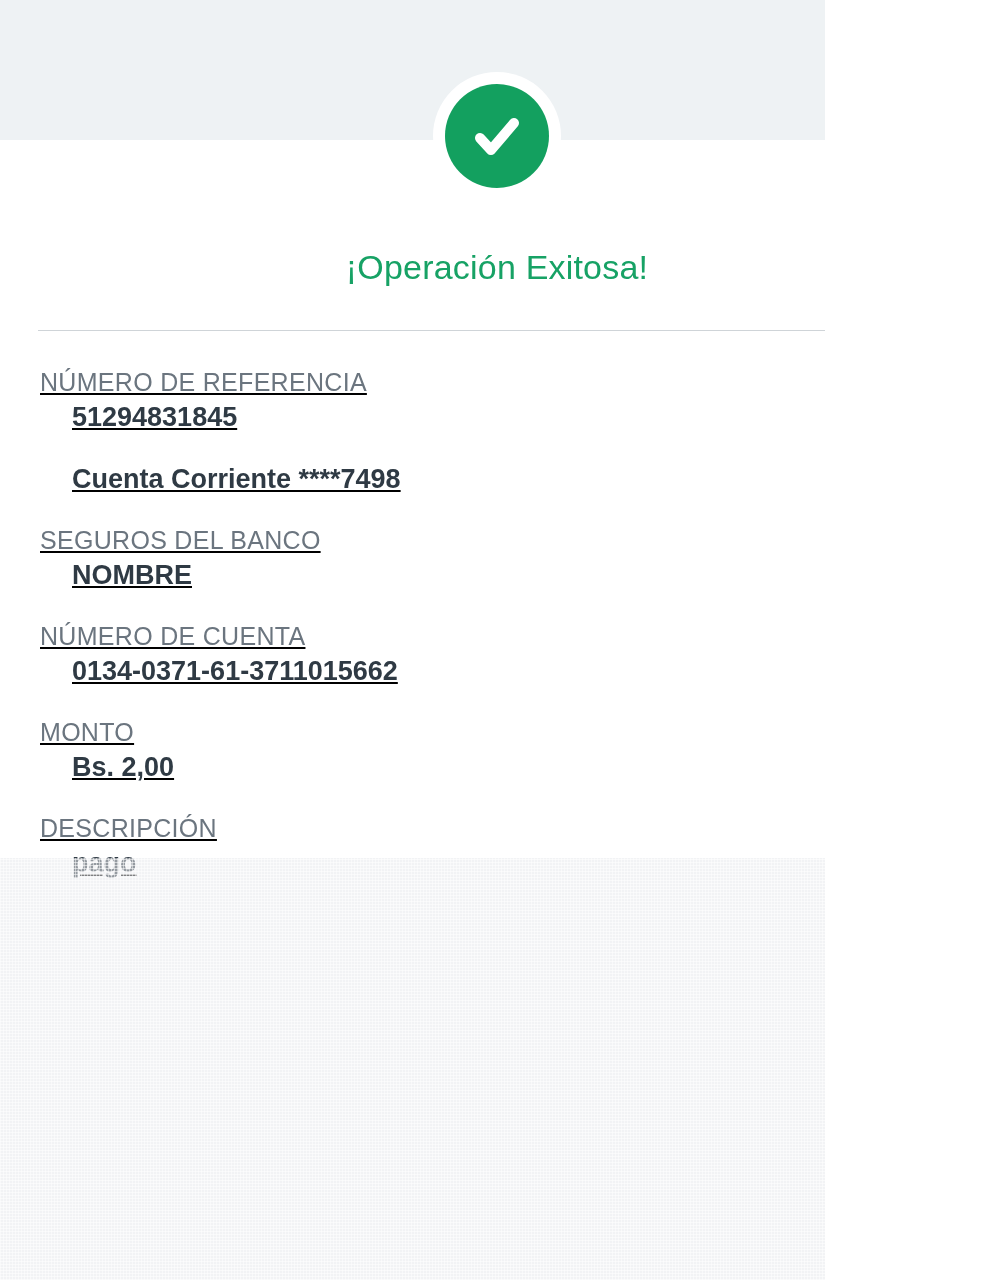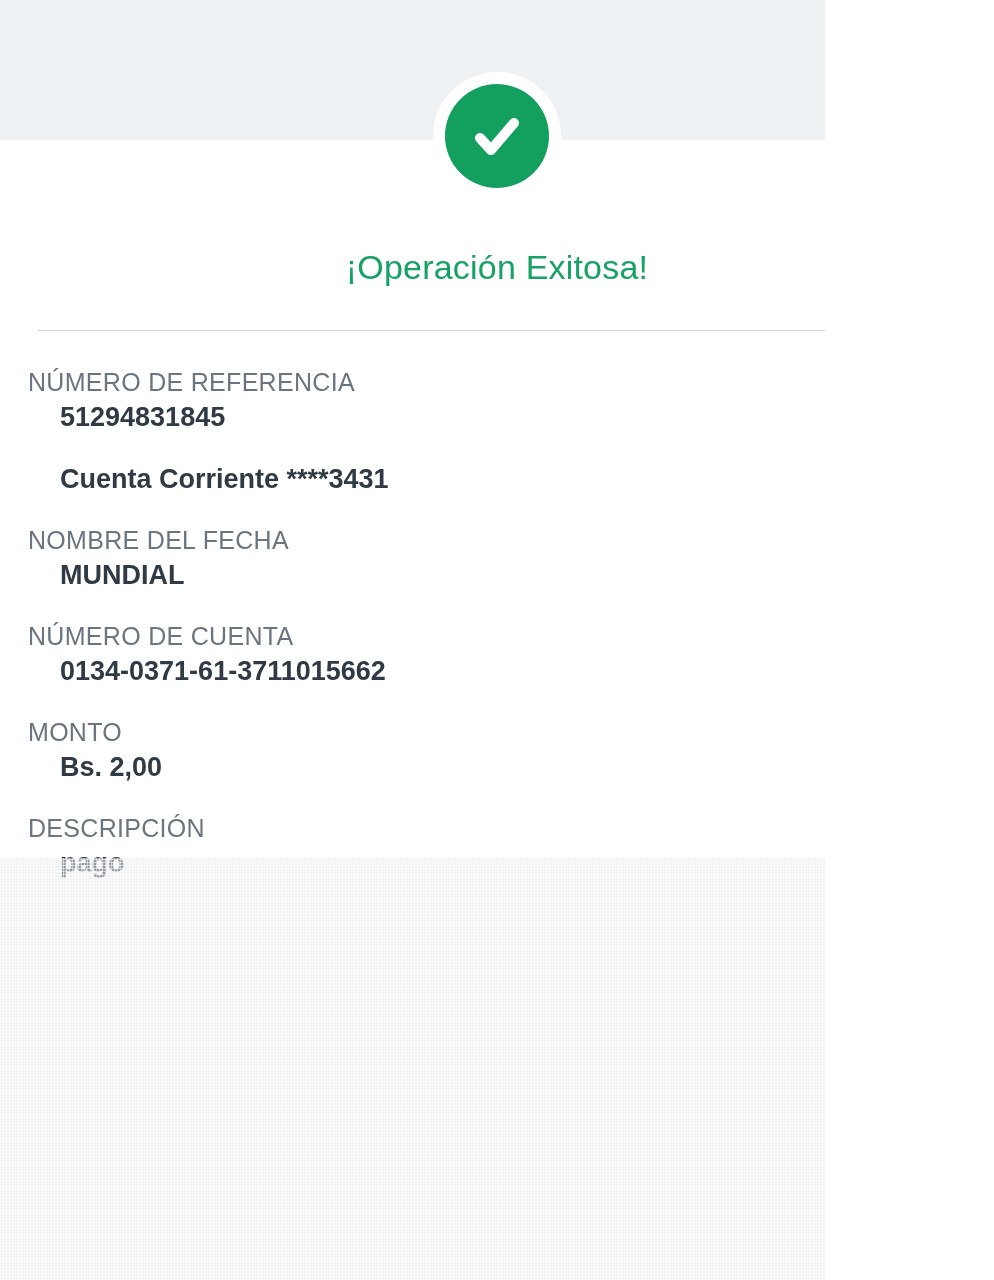--- a/index.html
+++ b/index.html
@@ -69,22 +69,23 @@
     top: 330px;
     left: 38px;
     width: 918px;
     height: 1px;
     background: #cfd4d8;
   }
 
   .fields {
     position: absolute;
     top: 365px;
-    left: 28px;
+    left: 40px;
     width: 916px;
+    text-decoration: underline;
   }
   .field { margin-bottom: 26px; }
   .field:last-child { margin-bottom: 0; }
   .f-label {
     font-size: 25px;
     color: #6b757f;
     font-weight: 400;
     letter-spacing: 0.3px;
     line-height: 34px;
     white-space: nowrap;
@@ -136,26 +137,26 @@
 
   <div class="fields">
 
     <div class="field">
       <div class="f-label">NÚMERO DE REFERENCIA</div>
       <div class="f-value">51294831845</div>
     </div>
 
 
     <div class="field">
-      <div class="f-value">Cuenta Corriente ****3431</div>
+      <div class="f-value">Cuenta Corriente ****7498</div>
     </div>
 
     <div class="field">
-      <div class="f-label">NOMBRE DEL FECHA</div>
-      <div class="f-value">MUNDIAL</div>
+      <div class="f-label">SEGUROS DEL BANCO</div>
+      <div class="f-value">NOMBRE</div>
     </div>
 
     <div class="field">
     </div>
 
     <div class="field">
       <div class="f-label">NÚMERO DE CUENTA</div>
       <div class="f-value">0134-0371-61-3711015662</div>
     </div>
 

